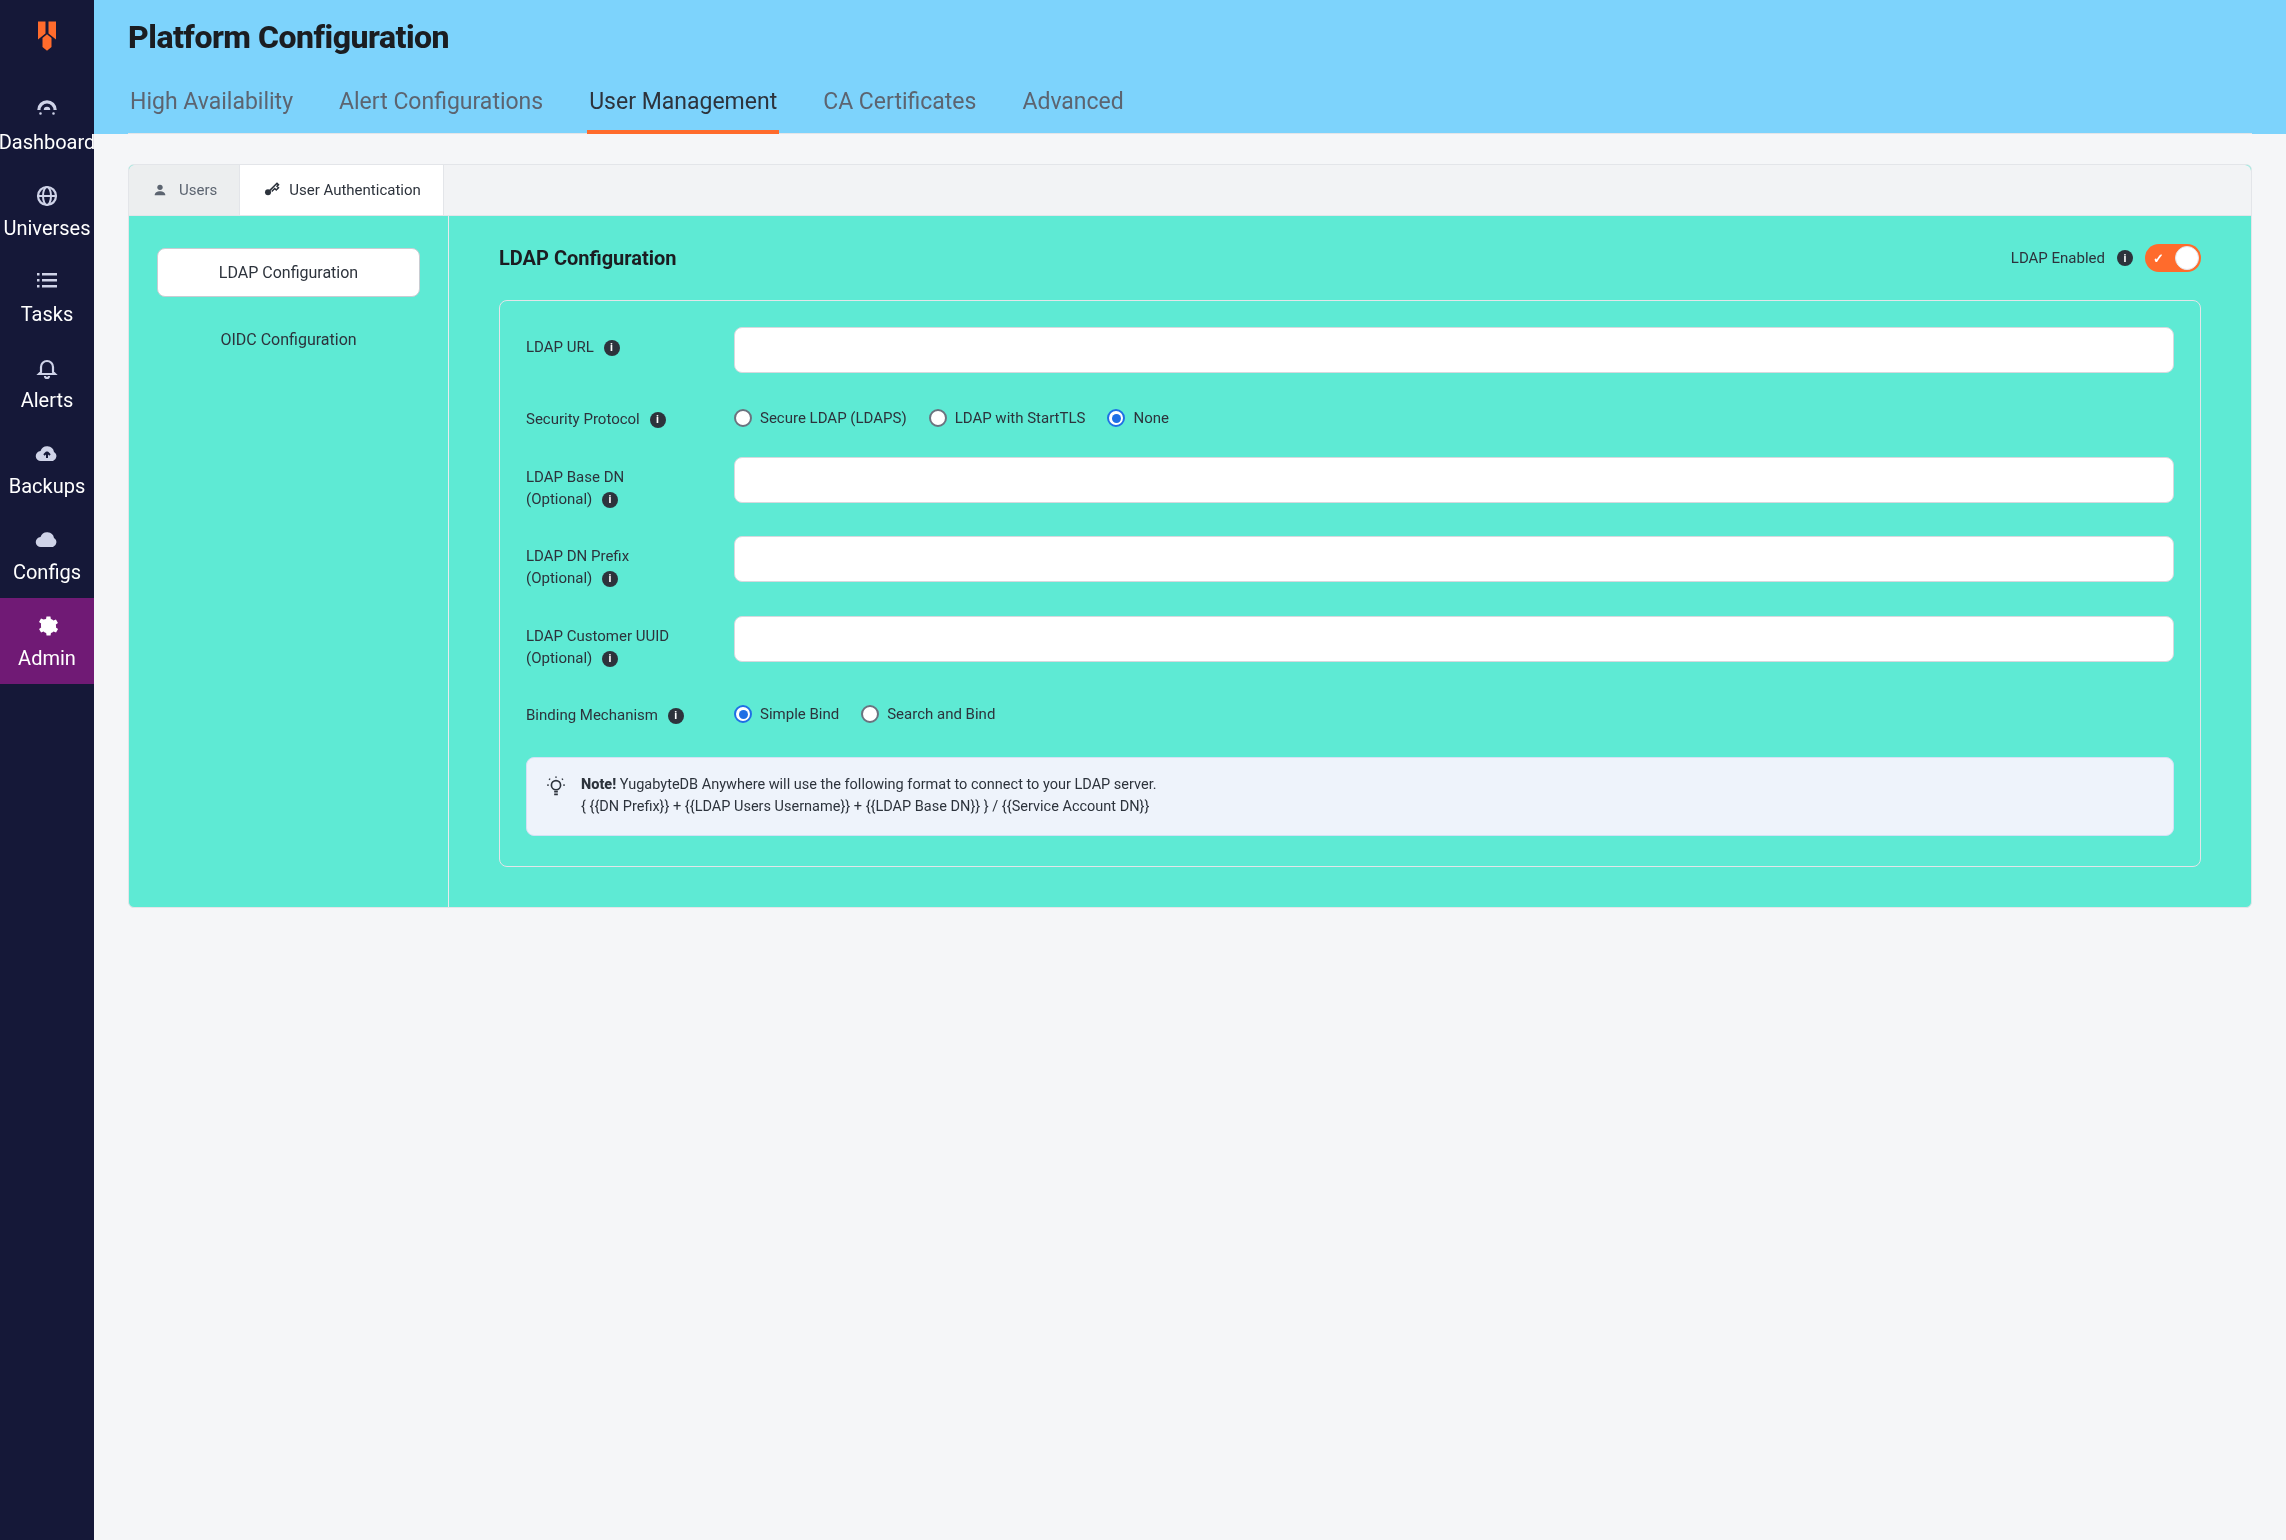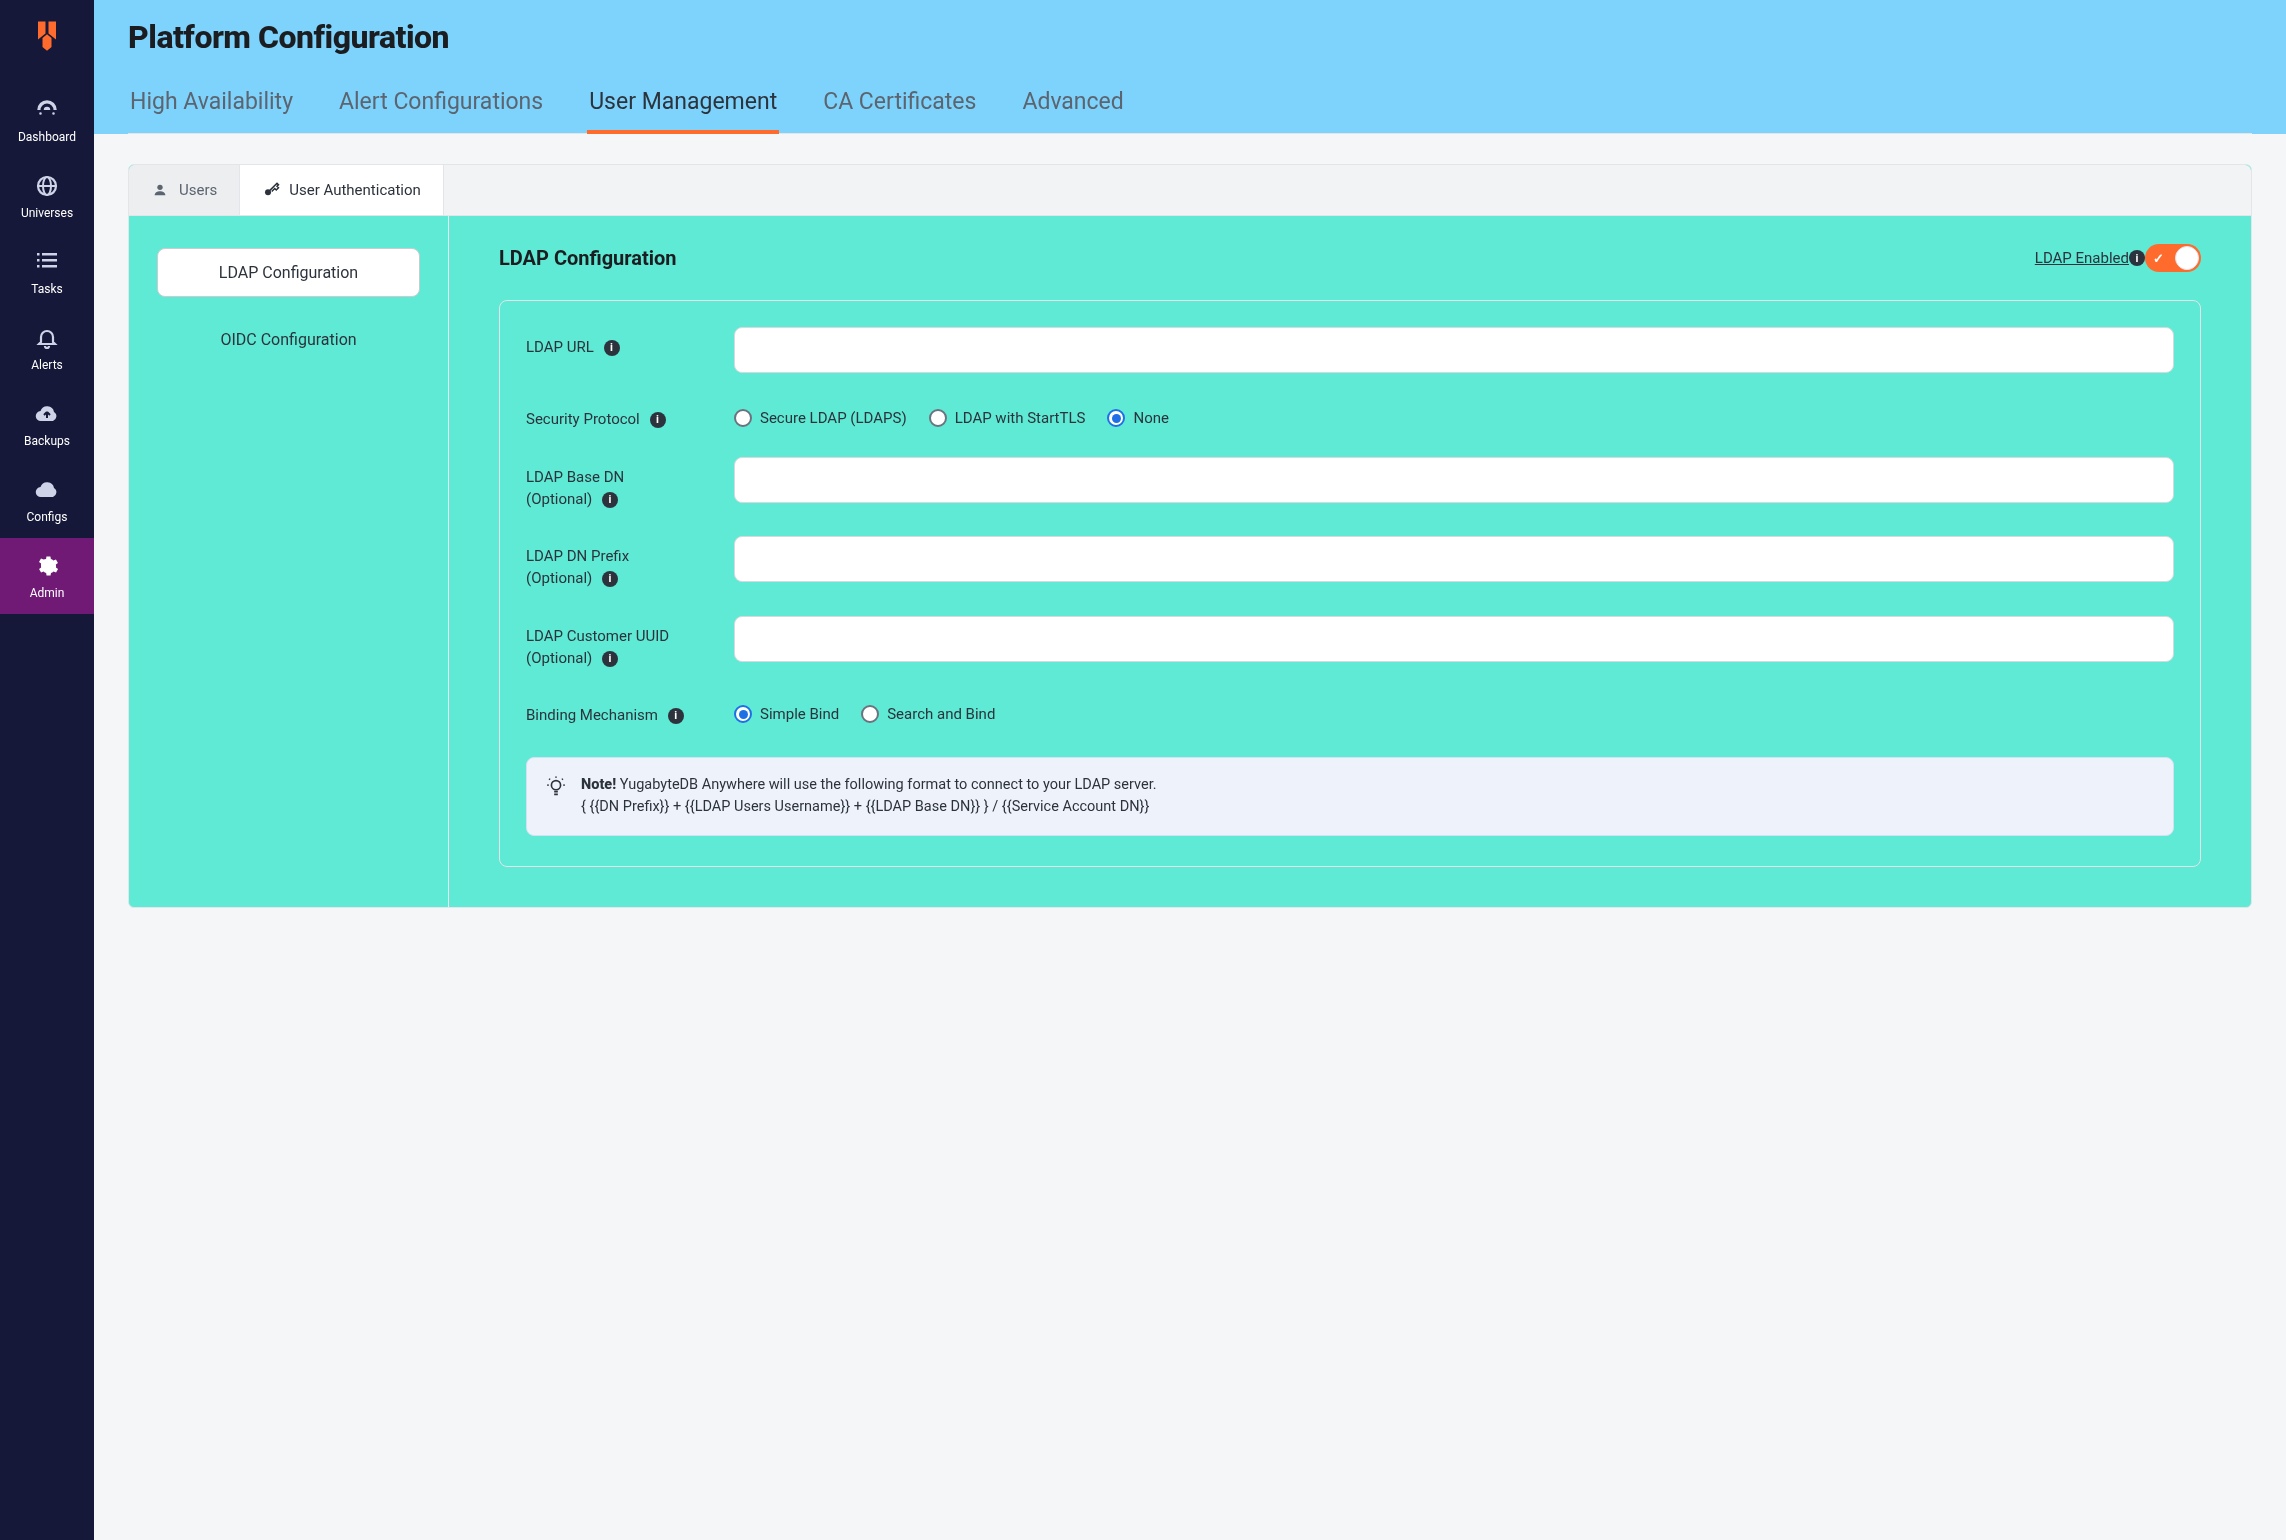--- a/index.html
+++ b/index.html
@@ -29,21 +29,21 @@
     align-items:center;
     justify-content:center;
   }
   .logo svg { width: 36px; height: 36px; }
   .nav-item {
     width: 94px;
     display: flex;
     flex-direction: column;
     align-items: center;
     color: #fff;
-    font-size: 12px;
+    font-size: 20px;
     padding: 14px 0 14px 0;
     cursor: pointer;
   }
   .nav-item .nav-icon {
     width: 28px; height: 28px;
     display:flex; align-items:center; justify-content:center;
     margin-bottom: 6px;
   }
   .nav-item.active { background: #701a75; }
   .nav-item span.label { font-weight: 400; }
@@ -159,23 +159,23 @@
     margin-bottom: 28px;
   }
   .section-title {
     font-size: 20px;
     font-weight: 700;
     color: #1b1d21;
   }
   .toggle-wrap {
     display:flex;
     align-items:center;
+    gap: 12px;
     font-size: 15px;
     color: #2d333c;
-    text-decoration: underline;
   }
   .info-dot {
     display:inline-flex;
     width:16px;height:16px;
     align-items:center;justify-content:center;
     background:#2d333c;color:#fff;border-radius:50%;
     font-size:11px;font-weight:700;
   }
   .toggle {
     width: 56px; height: 28px;

